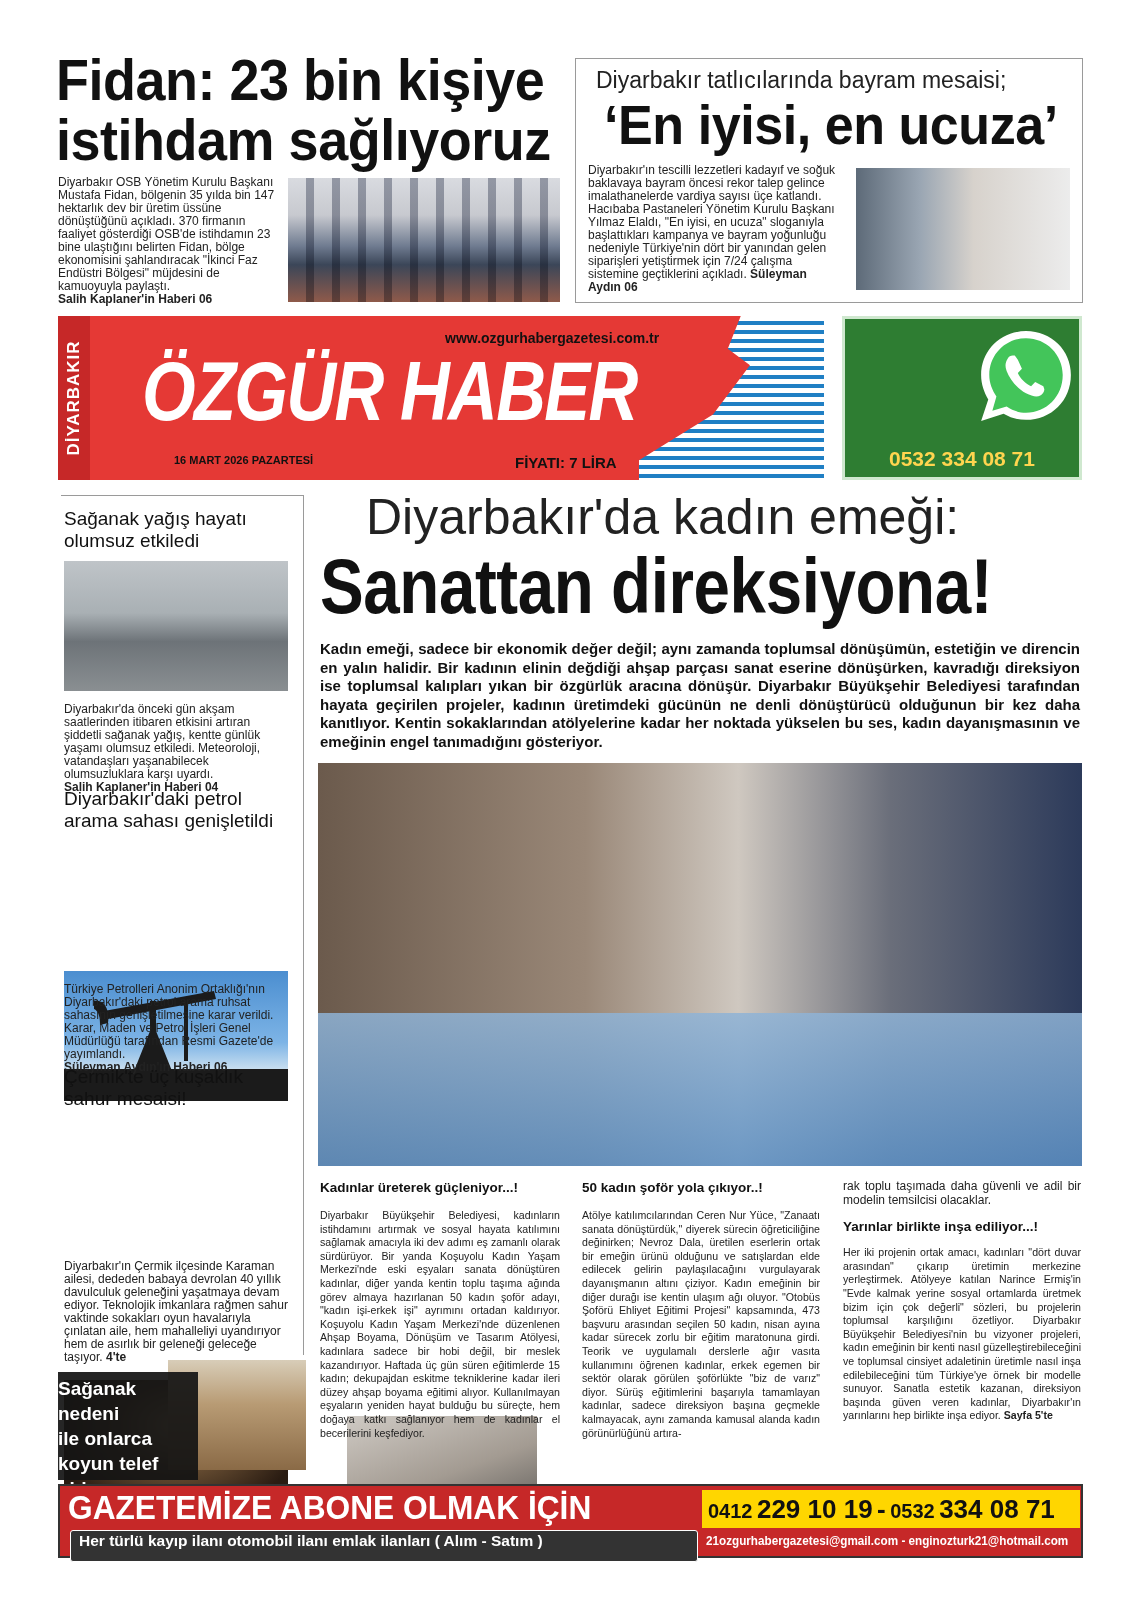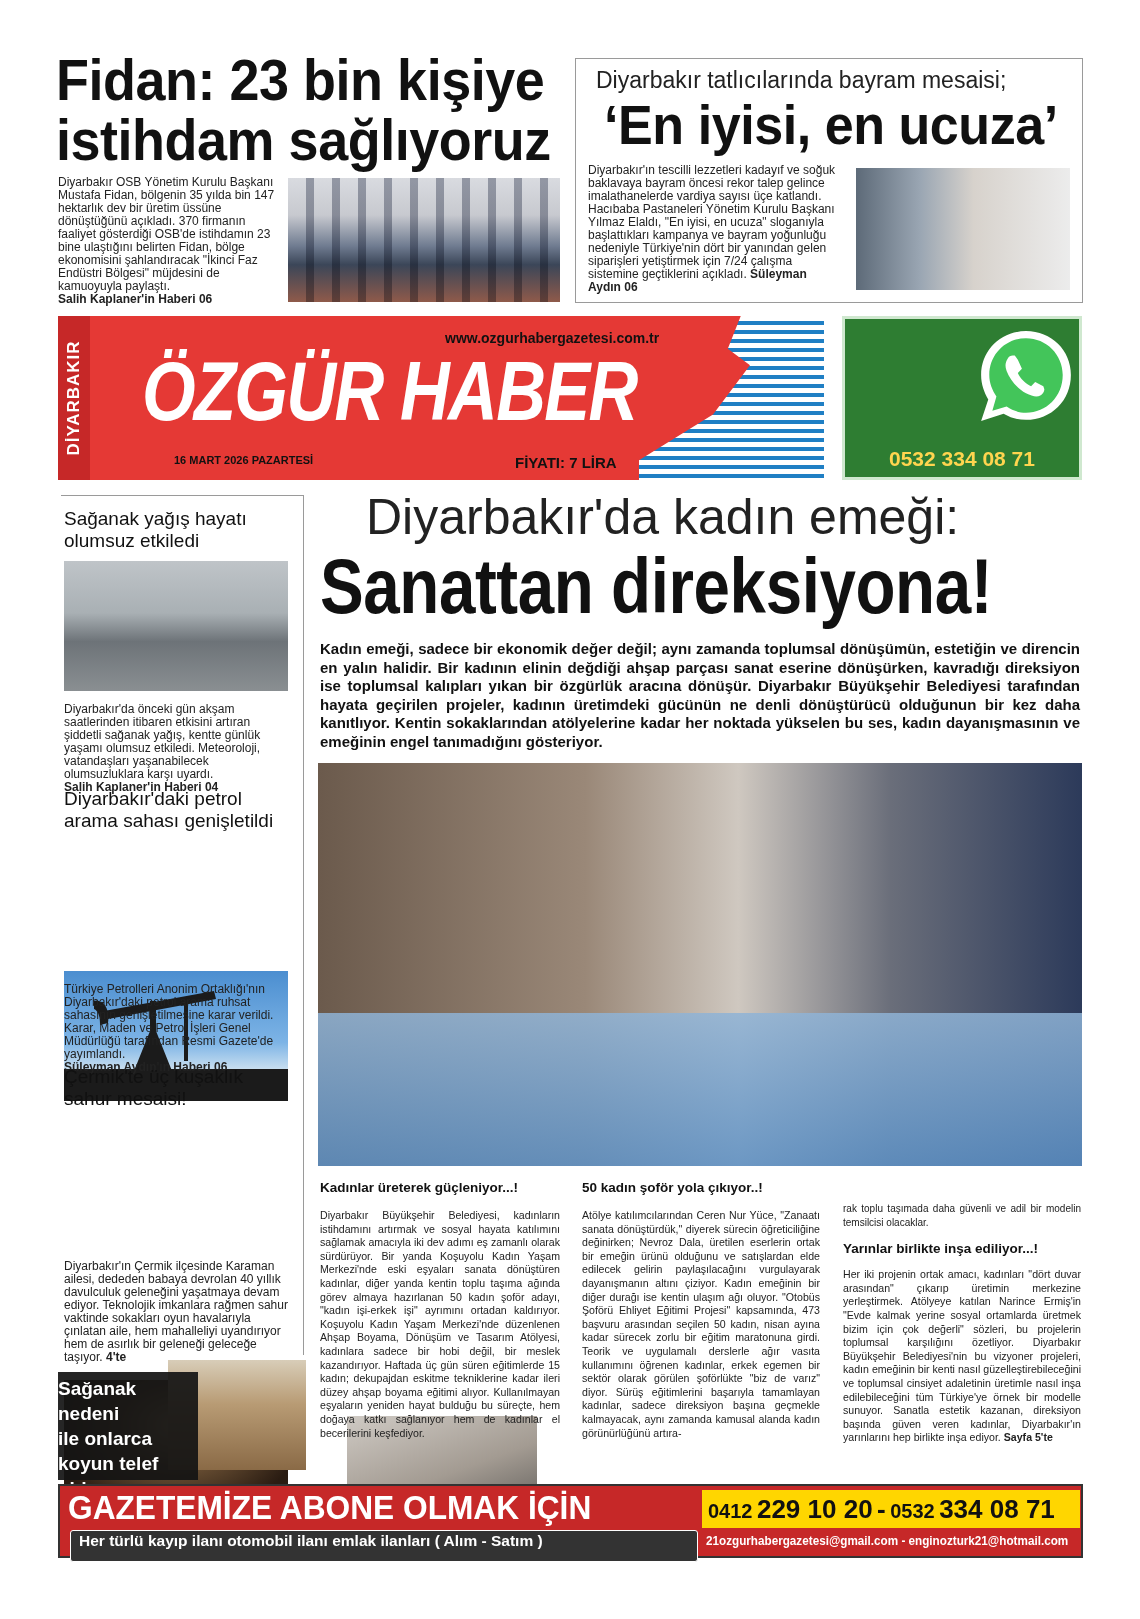--- a/index.html
+++ b/index.html
@@ -158,34 +158,34 @@
   <div class="col-head" style="margin-bottom:14px;">Kadınlar üreterek güçleniyor...!</div>
   <div class="body-text justify" style="font-size:10.6px; line-height:13.6px;">Diyarbakır Büyükşehir Belediyesi, kadınların istihdamını artırmak ve sosyal hayata katılımını sağlamak amacıyla iki dev adımı eş zamanlı olarak sürdürüyor. Bir yanda Koşuyolu Kadın Yaşam Merkezi'nde eski eşyaları sanata dönüştüren kadınlar, diğer yanda kentin toplu taşıma ağında görev almaya hazırlanan 50 kadın şoför adayı, "kadın işi-erkek işi" ayrımını ortadan kaldırıyor. Koşuyolu Kadın Yaşam Merkezi'nde düzenlenen Ahşap Boyama, Dönüşüm ve Tasarım Atölyesi, kadınlara sadece bir hobi değil, bir meslek kazandırıyor. Haftada üç gün süren eğitimlerde 15 kadın; dekupajdan eskitme tekniklerine kadar ileri düzey ahşap boyama eğitimi alıyor. Kullanılmayan eşyaların yeniden hayat bulduğu bu süreçte, hem doğaya katkı sağlanıyor hem de kadınlar el becerilerini keşfediyor.</div>
 </div>
 
 <div class="abs" style="left:582px; top:1180px; width:238px;">
   <div class="col-head" style="margin-bottom:14px;">50 kadın şoför yola çıkıyor..!</div>
   <div class="body-text justify" style="font-size:10.6px; line-height:13.6px;">Atölye katılımcılarından Ceren Nur Yüce, "Zanaatı sanata dönüştürdük," diyerek sürecin öğreticiliğine değinirken; Nevroz Dala, üretilen eserlerin ortak bir emeğin ürünü olduğunu ve satışlardan elde edilecek gelirin paylaşılacağını vurgulayarak dayanışmanın altını çiziyor. Kadın emeğinin bir diğer durağı ise kentin ulaşım ağı oluyor. "Otobüs Şoförü Ehliyet Eğitimi Projesi" kapsamında, 473 başvuru arasından seçilen 50 kadın, nisan ayına kadar sürecek zorlu bir eğitim maratonuna girdi. Teorik ve uygulamalı derslerle ağır vasıta kullanımını öğrenen kadınlar, erkek egemen bir sektör olarak görülen şoförlükte "biz de varız" diyor. Sürüş eğitimlerini başarıyla tamamlayan kadınlar, sadece direksiyon başına geçmekle kalmayacak, aynı zamanda kamusal alanda kadın görünürlüğünü artıra-</div>
 </div>
 
 <div class="abs" style="left:843px; top:1180px; width:238px;">
-  <div class="body-text justify" style="font-size:10px; line-height:13.6px; margin-bottom:12px;margin-top:22px;">rak toplu taşımada daha güvenli ve adil bir modelin temsilcisi olacaklar.</div>
+  <div class="body-text justify" style="font-size:12px; line-height:13.6px; margin-bottom:12px;">rak toplu taşımada daha güvenli ve adil bir modelin temsilcisi olacaklar.</div>
   <div class="col-head" style="margin-bottom:12px;">Yarınlar birlikte inşa ediliyor...!</div>
   <div class="body-text justify" style="font-size:10.6px; line-height:13.6px;">
     <span>Her iki projenin ortak amacı, kadınları "dört duvar arasından" çıkarıp üretimin merkezine yerleştirmek. Atölyeye katılan Narince Ermiş'in "Evde kalmak yerine sosyal ortamlarda üretmek bizim için çok değerli" sözleri, bu projelerin toplumsal karşılığını özetliyor. Diyarbakır Büyükşehir Belediyesi'nin bu vizyoner projeleri, kadın emeğinin bir kenti nasıl güzelleştirebileceğini ve toplumsal cinsiyet adaletinin üretimle nasıl inşa edilebileceğini tüm Türkiye'ye örnek bir modelle sunuyor. Sanatla estetik kazanan, direksiyon başında güven veren kadınlar, Diyarbakır'ın yarınlarını hep birlikte inşa ediyor.</span>
     <span class="byline">Sayfa 5'te</span>
   </div>
 </div>
 
 <div class="abs footer-bar" style="left:58px; top:1484px; width:1025px; height:74px;">
   <div class="abs" style="left:8px; top:2px; font-size:33px; line-height:40px; font-weight:900; color:#fff; white-space:nowrap; transform:scaleX(0.96); transform-origin:left top;">GAZETEMİZE ABONE OLMAK İÇİN</div>
   <div class="abs" style="left:10px; top:44px; width:628px; height:32px; background:#333; border:1.5px solid #fff; border-radius:3px; color:#fff; font-weight:700; font-size:15.5px; line-height:19px; padding-left:8px; white-space:nowrap;">
     <span>Her türlü kayıp ilanı otomobil ilanı emlak ilanları ( Alım - Satım )</span>
   </div>
   <div class="abs" style="left:642px; top:4px; width:378px; height:38px; background:#ffd600; color:#111; font-weight:900; white-space:nowrap; padding-left:6px; line-height:38px;">
     <span style="font-size:20px;">0412</span>
-    <span style="font-size:26px;">229 10 20</span>
+    <span style="font-size:26px;">229 10 19</span>
     <span style="font-size:26px;">-</span>
     <span style="font-size:20px;">0532</span>
     <span style="font-size:26px;">334 08 71</span>
   </div>
   <div class="abs" style="left:646px; top:47px; font-size:13px; font-weight:700; color:#fff; white-space:nowrap; transform:scaleX(0.9); transform-origin:left top;">21ozgurhabergazetesi@gmail.com - enginozturk21@hotmail.com</div>
 </div>
 
 </body></html>

